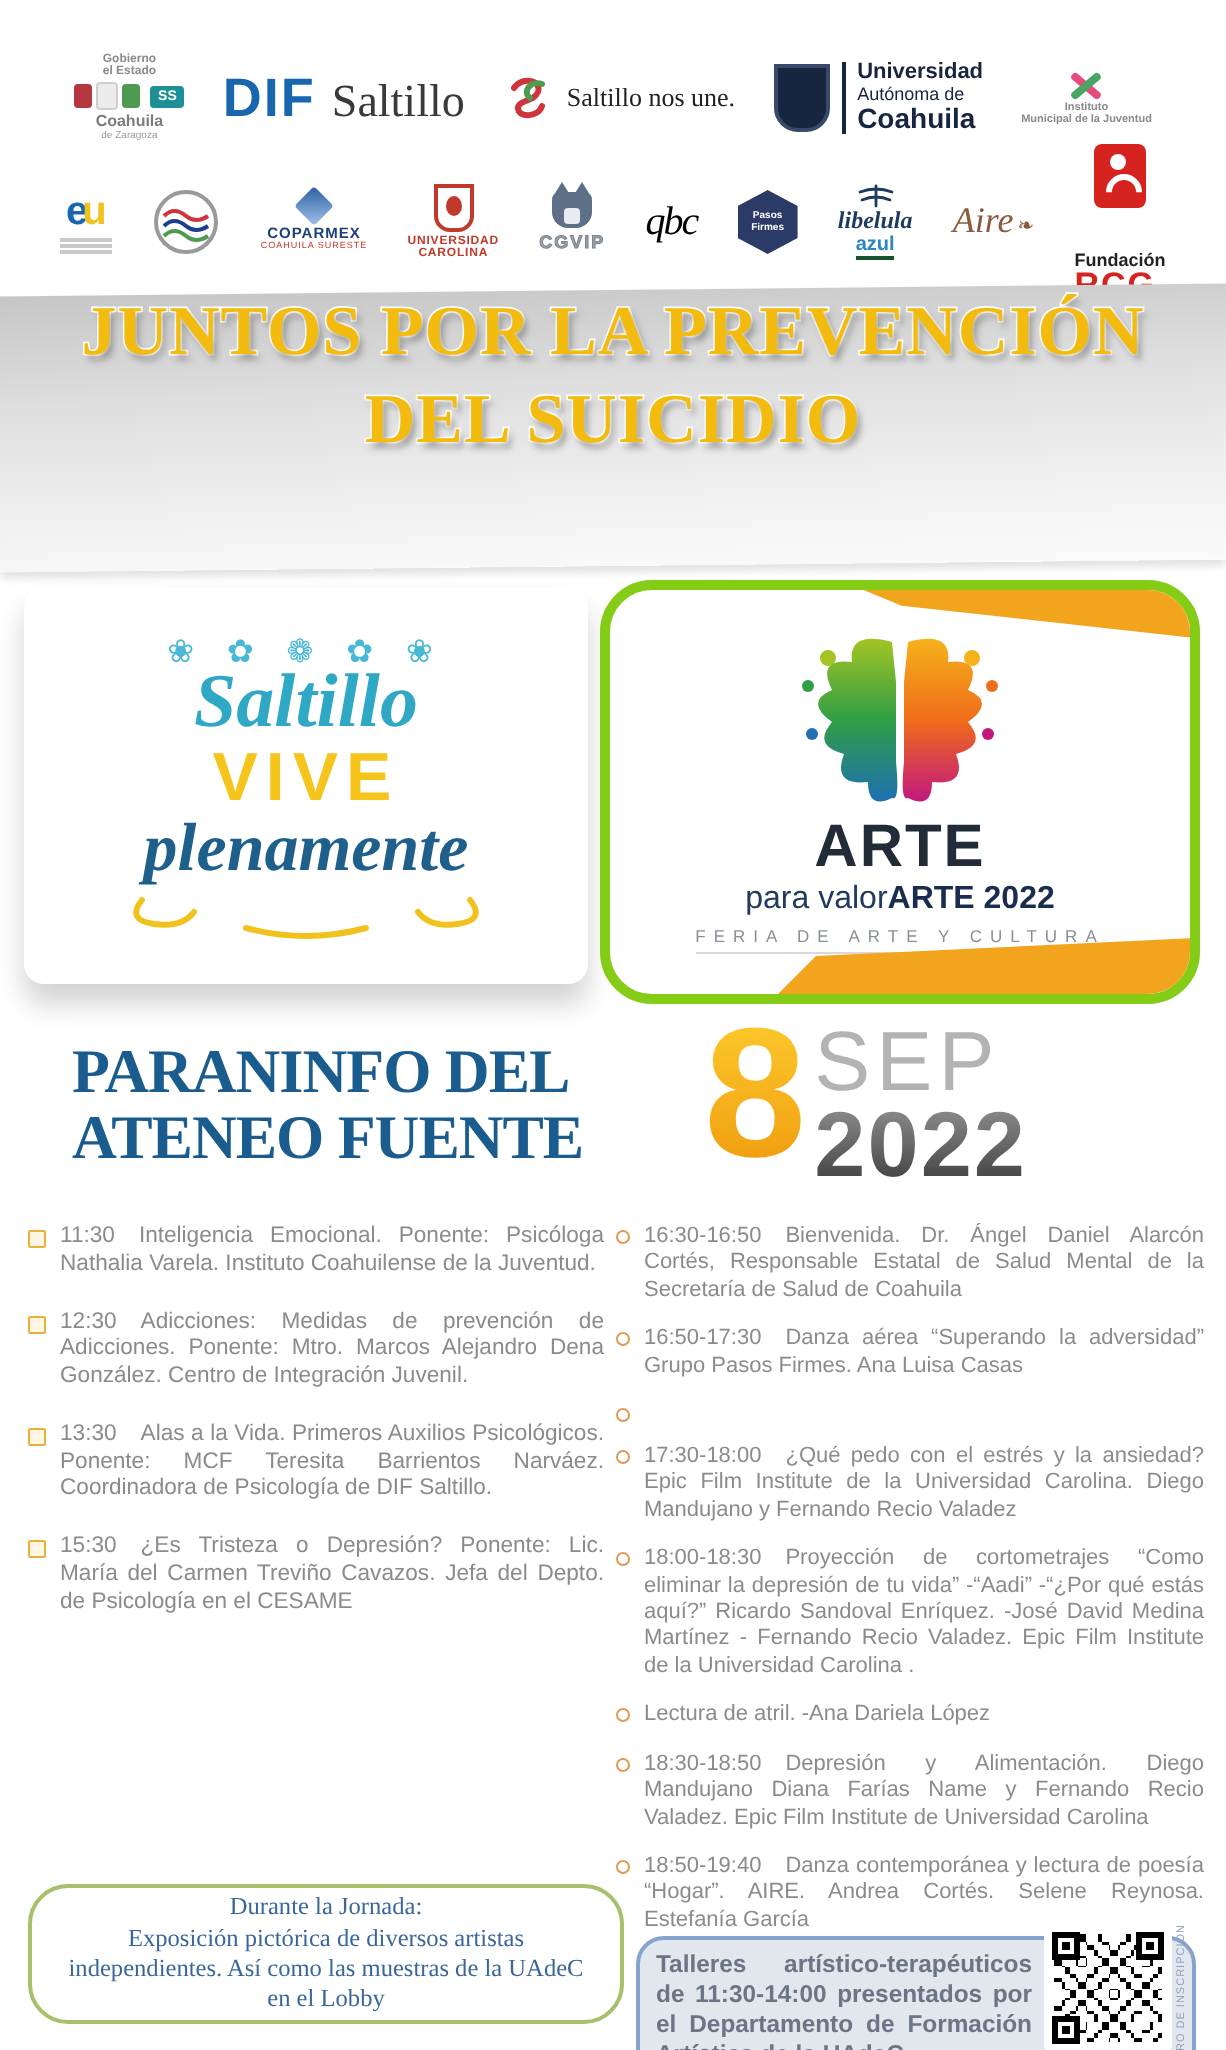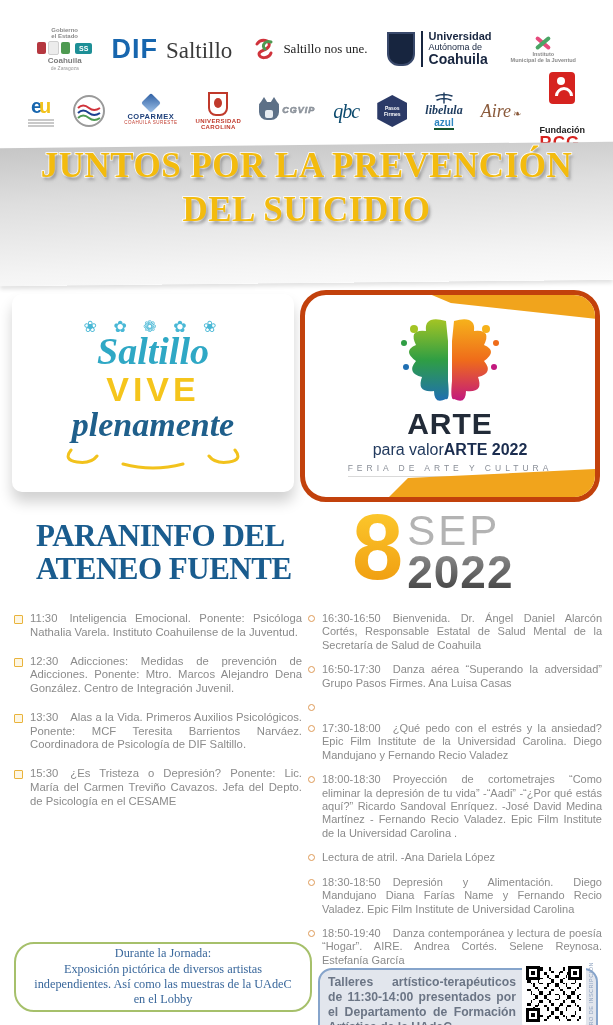--- a/index.html
+++ b/index.html
@@ -43,27 +43,27 @@
   
   .cu-word{font-size:20px;font-weight:800;}
   .cu-e{color:#1766ae;}.cu-u{color:#f2c21c;margin-left:-3px;}
   .waves svg{display:block;}
   .copx-gem{width:14px;height:14px;transform:rotate(45deg);background:linear-gradient(135deg,#2e5fa3,#9ec1e8);border-radius:2px;margin-bottom:3px;}
   .copx-name{font-size:7.5px;font-weight:800;color:#1d3f7a;letter-spacing:.5px;}
   .copx-sub{font-size:4.5px;color:#c0392b;letter-spacing:.5px;}
   .caro-crest{width:16px;height:20px;border:2px solid #c0392b;border-radius:0 0 8px 8px;position:relative;margin-bottom:2px;}
   .caro-crest::after{content:"";position:absolute;inset:4px 4px 6px;background:#c0392b;border-radius:50%;}
   .caro-txt{font-size:6px;font-weight:bold;color:#c0392b;letter-spacing:.4px;}
-  .wolf{flex-direction:row;gap:3px;font-style:italic;}
+  .wolf{flex-direction:column;gap:3px;}
   .wolf-head{position:relative;width:20px;height:18px;background:#5d7087;border-radius:4px 4px 8px 8px;}
   .wolf-head::before,.wolf-head::after{content:"";position:absolute;top:-5px;border-left:5px solid transparent;border-right:5px solid transparent;border-bottom:8px solid #5d7087;}
   .wolf-head::before{left:0;}.wolf-head::after{right:0;}
   .wolf-snout{position:absolute;left:6px;top:8px;width:8px;height:8px;background:#e8ecf1;border-radius:2px;}
   .wolf-name{font-size:9px;font-weight:800;color:#9aa0a8;letter-spacing:1px;-webkit-text-stroke:.5px #7d848d;}
-  .qbc-text{font-family:"Liberation Serif","DejaVu Serif",serif;font-style:italic;font-size:20px;color:#0c4a6e;letter-spacing:-1px;}
+  .qbc-text{font-family:"Liberation Serif","DejaVu Serif",serif;font-style:italic;font-size:20px;color:#000000;letter-spacing:-1px;}
   .hexa{width:30px;height:32px;background:#2b3a67;clip-path:polygon(50% 0,100% 25%,100% 75%,50% 100%,0 75%,0 25%);display:flex;align-items:center;justify-content:center;}
   .hexa span{color:#fff;font-size:5px;font-weight:bold;text-align:center;line-height:1.2;}
   .lib-l1{font-family:"Liberation Serif","DejaVu Serif",serif;font-style:italic;font-size:12px;font-weight:bold;color:#1d3b5e;}
   .lib-l2{font-size:10px;font-weight:800;color:#2e86c1;border-bottom:2px solid #14532d;line-height:1.1;}
   .aire-text{font-family:"Liberation Serif","DejaVu Serif",serif;font-style:italic;font-size:18px;color:#8a5a3b;}
   .aire-leaf{color:#8a5a3b;font-size:10px;margin-left:2px;}
   .rcg{flex-direction:column;gap:22px;}
   .rcg-mark{position:relative;width:26px;height:32px;background:#d6231f;border-radius:4px;}
   .rcg-mark::before{content:"";position:absolute;left:8px;top:5px;width:8px;height:8px;background:#fff;border-radius:50%;}
   .rcg-mark::after{content:"";position:absolute;left:6px;top:15px;width:12px;height:12px;border:3px solid #fff;border-color:#fff transparent transparent #fff;border-radius:50%;transform:rotate(45deg);}
@@ -80,21 +80,21 @@
               text-shadow:2px 3px 3px rgba(110,110,110,.55);line-height:1.2;}
   
   .cards{position:absolute;left:0;right:0;top:290px;height:208px;}
   .card-saltillo{position:absolute;left:12px;top:4px;width:282px;height:198px;background:#fff;border-radius:10px;
                  box-shadow:0 10px 14px rgba(0,0,0,.18);display:flex;flex-direction:column;align-items:center;justify-content:center;}
   .flowers{color:#49b8d6;font-size:16px;letter-spacing:6px;margin-bottom:-4px;}
   .salt-w1{font-family:"Liberation Serif","DejaVu Serif",serif;font-style:italic;font-weight:bold;font-size:38px;color:#2fa8c5;line-height:1;}
   .salt-w2{font-size:34px;font-weight:800;color:#f5c51c;letter-spacing:4px;line-height:1;margin:2px 0;}
   .salt-w3{font-family:"Liberation Serif","DejaVu Serif",serif;font-style:italic;font-weight:bold;font-size:34px;color:#1f5f8b;line-height:1;}
   .swirl{margin-top:2px;}
-  .card-arte{position:absolute;left:300px;top:0;width:290px;height:202px;background:#fff;border:5px solid #c2410c;border-radius:26px;
+  .card-arte{position:absolute;left:300px;top:0;width:290px;height:202px;background:#fff;border:5px solid #84cc16;border-radius:26px;
              display:flex;flex-direction:column;align-items:center;justify-content:center;overflow:hidden;}
   .arte-wedge-top{position:absolute;top:-2px;right:-2px;width:170px;height:26px;background:#f1a41c;
                   clip-path:polygon(0 0,100% 0,100% 100%,14% 38%);}
   .arte-wedge-bottom{position:absolute;bottom:-2px;right:-2px;width:210px;height:30px;background:#f1a41c;
                      clip-path:polygon(0 100%,10% 30%,100% 0,100% 100%);}
   .arte-name{font-size:30px;font-weight:800;color:#222b38;letter-spacing:1px;line-height:1;margin-top:2px;font-family:"Liberation Sans",sans-serif;}
   .arte-line{font-size:16px;color:#223a5e;margin-top:2px;}
   .arte-line b{color:#1b2d4f;}
   .arte-tag{font-size:8.5px;color:#8a8f98;letter-spacing:4px;margin-top:4px;border-bottom:1px solid #d9d9d9;padding-bottom:3px;}
   

